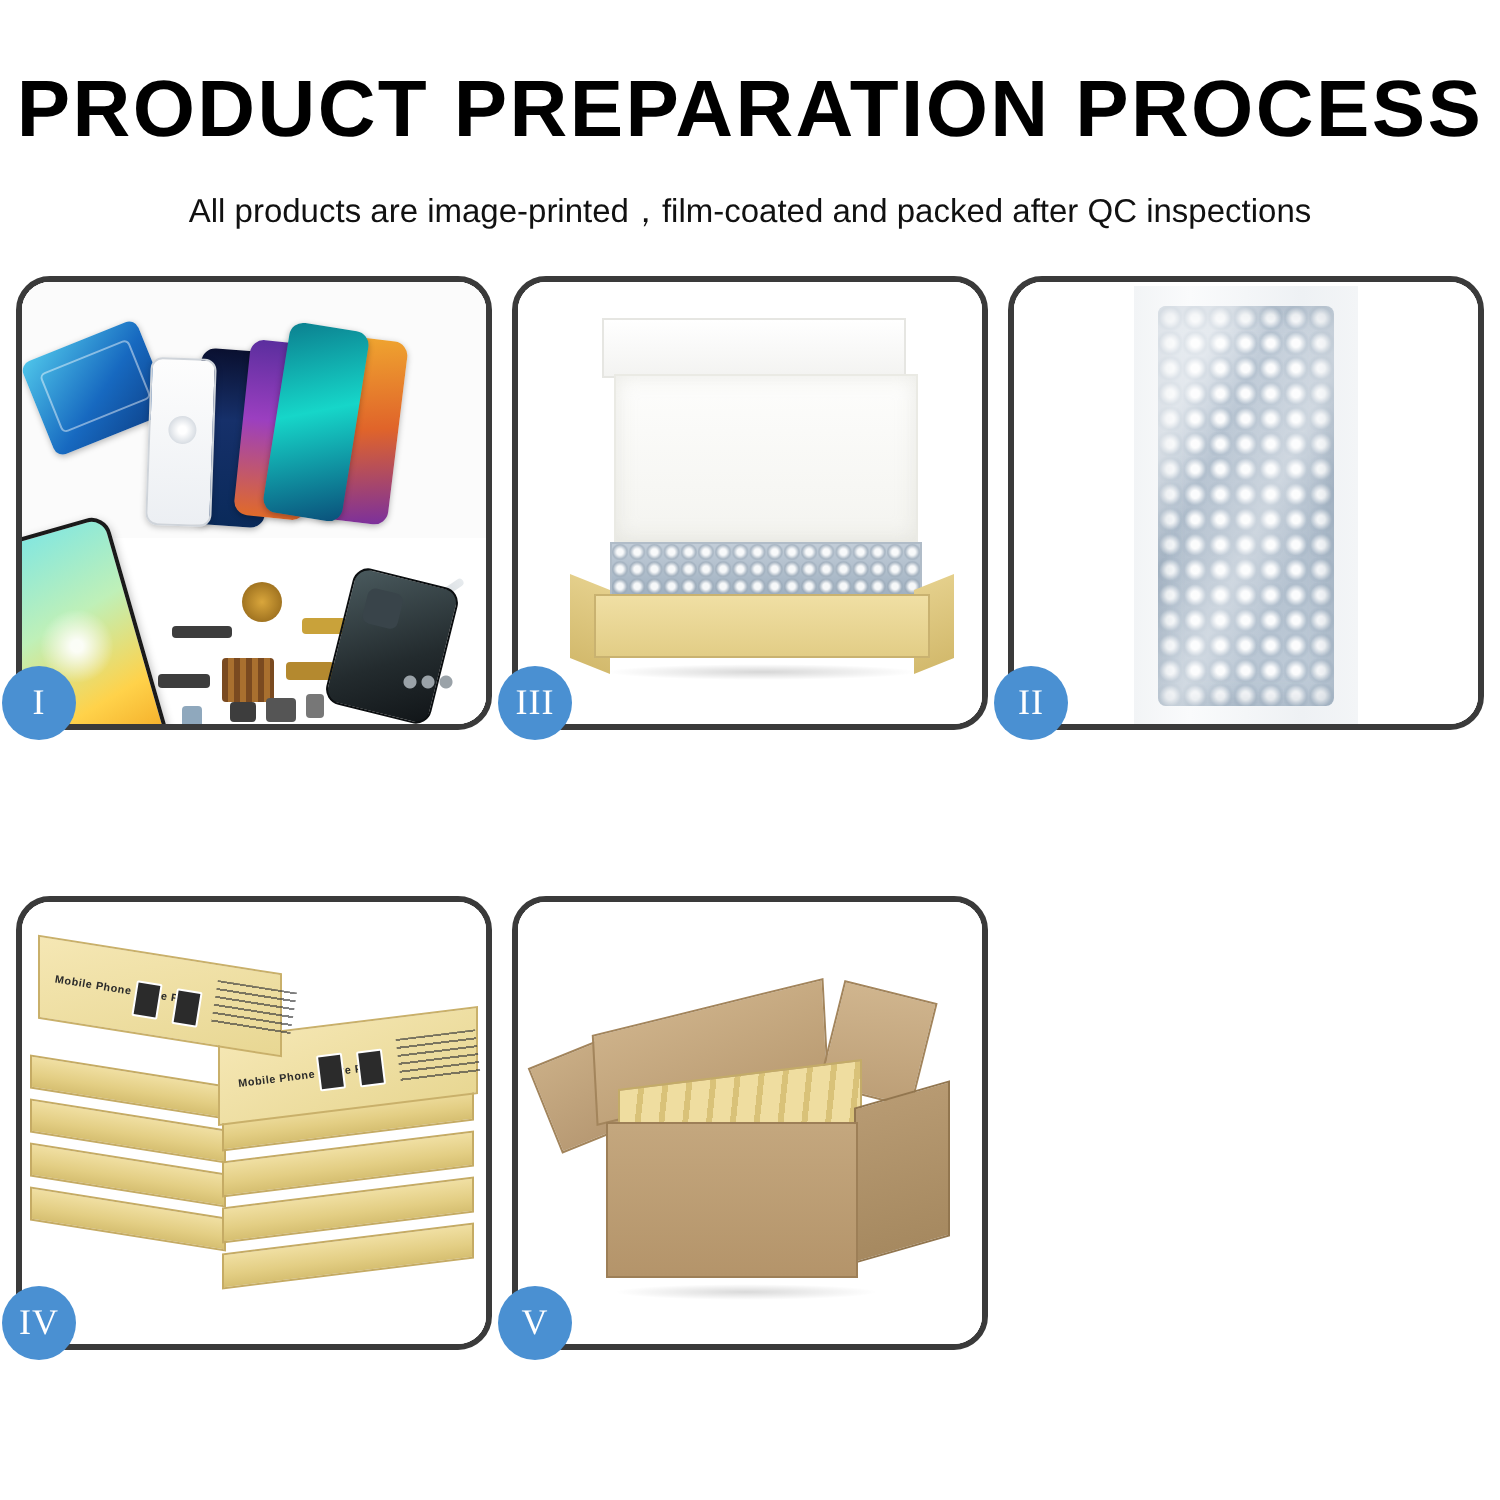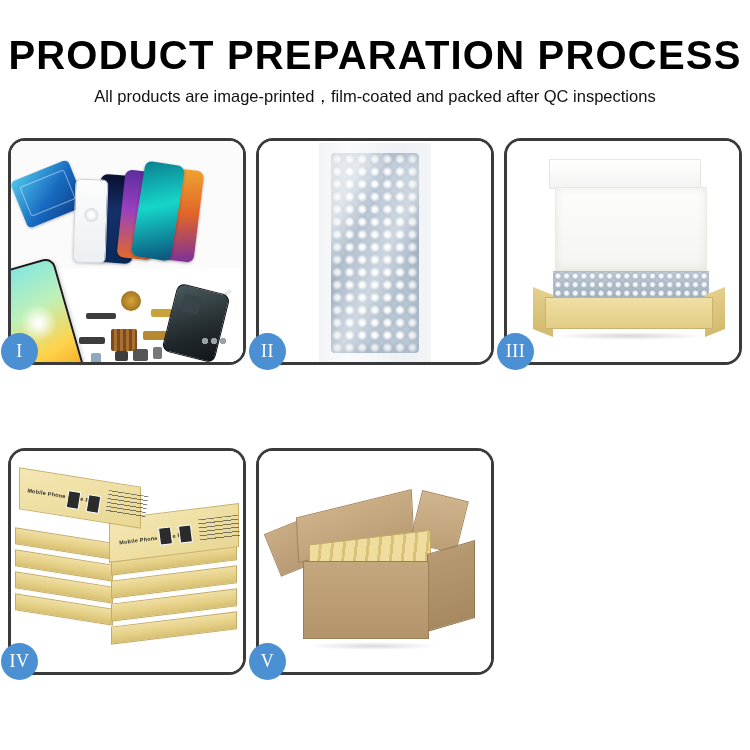--- a/index.html
+++ b/index.html
@@ -27,21 +27,21 @@
     color: #000000;
     line-height: 46px;
     white-space: nowrap;
   }
 
   .sub-title {
     font-size: 16.5px;
     font-weight: normal;
     color: #111111;
     line-height: 24px;
-    margin-top: 6px;
+    margin-top: 16px;
     white-space: nowrap;
   }
 
   
   .grid {
     position: absolute;
     top: 138px;
     left: 8px;
     width: 734px;
     display: grid;
@@ -402,42 +402,42 @@
         <div class="tweezers"></div>
         <div class="housing"></div>
         <div class="screws"></div>
       </div>
     </div>
     <div class="badge">I</div>
   </div>
 
   <div class="panel">
     <div class="panel-inner">
-      <div class="scene-bubble">
-        <div class="wrap-sheet"></div>
-        <div class="bubble-block"></div>
-        <div class="bubble-sheen"></div>
-      </div>
-    </div>
-    <div class="badge">II</div>
-  </div>
-
-  <div class="panel">
-    <div class="panel-inner">
       <div class="scene-openbox">
         <div class="ob-lidflap"></div>
         <div class="ob-foam"></div>
         <div class="ob-bubble"></div>
         <div class="ob-left"></div>
         <div class="ob-right"></div>
         <div class="ob-front"></div>
         <div class="ob-shadow"></div>
       </div>
     </div>
     <div class="badge">III</div>
+  </div>
+
+  <div class="panel">
+    <div class="panel-inner">
+      <div class="scene-bubble">
+        <div class="wrap-sheet"></div>
+        <div class="bubble-block"></div>
+        <div class="bubble-sheen"></div>
+      </div>
+    </div>
+    <div class="badge">II</div>
   </div>
 
   <div class="panel">
     <div class="panel-inner">
       <div class="scene-stack">
 
         <div class="sb" style="left:4px;  top:150px; width:98px; height:17px; transform:skewY(9deg);"></div>
         <div class="sb" style="left:4px;  top:128px; width:98px; height:17px; transform:skewY(9deg);"></div>
         <div class="sb" style="left:4px;  top:106px; width:98px; height:17px; transform:skewY(9deg);"></div>
         <div class="sb" style="left:4px;  top:84px;  width:98px; height:17px; transform:skewY(9deg);"></div>

